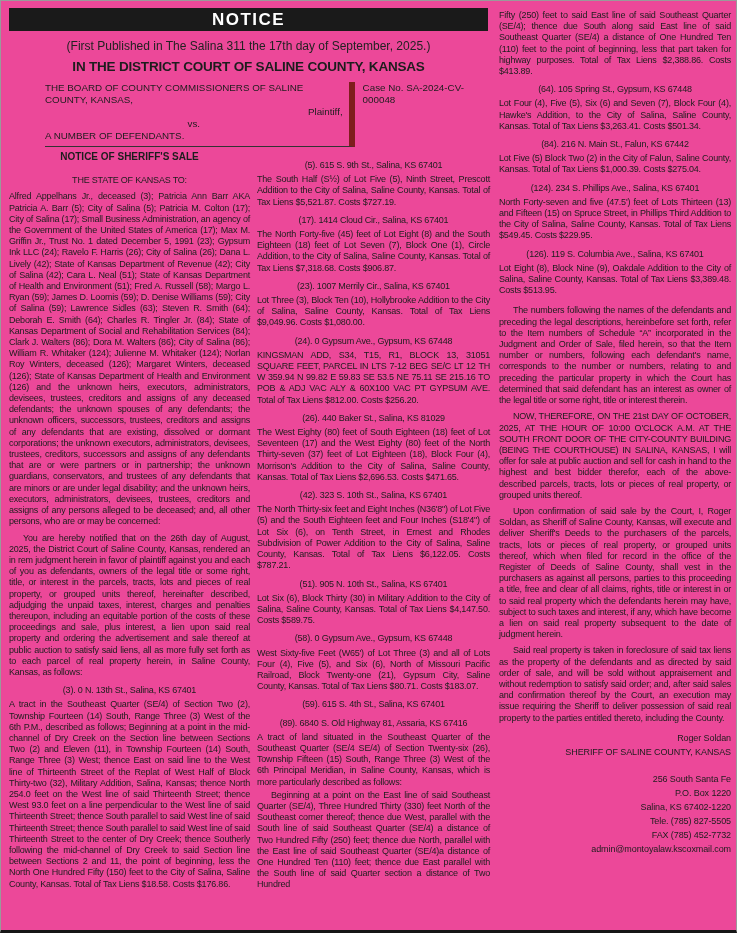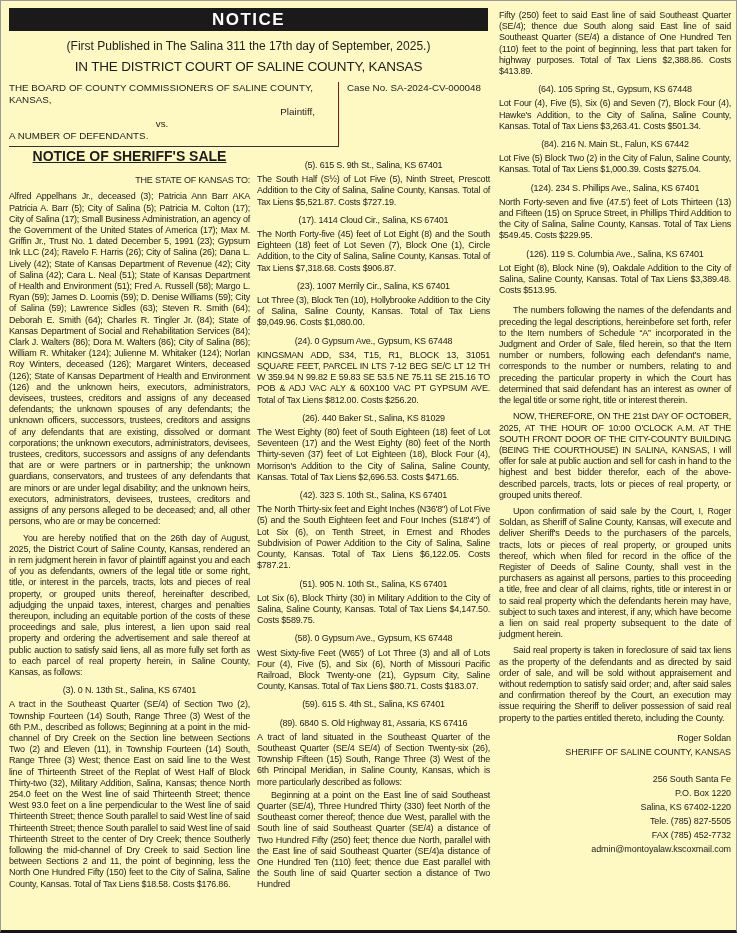--- a/index.html
+++ b/index.html
@@ -1,41 +1,41 @@
 <!DOCTYPE html>
 <html><head>
 <meta charset="utf-8">
 <style>
   * { margin:0; padding:0; box-sizing:border-box; }
   html,body { background:#ffffff; }
   body { font-family:"Liberation Sans", sans-serif; }
   .page {
-    position:relative; width:737px; height:933px; background:#fef9c3; overflow:hidden;
+    position:relative; width:737px; height:933px; background:#ec4899; overflow:hidden;
     border-top:1px solid #9a9a9a; border-left:1px solid #9a9a9a; border-right:1px solid #9a9a9a;
     border-bottom:3px solid #161616;
     color:#1d1d1d;
   }
   .header { position:absolute; left:8px; top:7px; width:479px; }
   .banner {
     background:#1a1a1a; color:#fff; text-align:center; font-weight:bold;
     font-size:17px; letter-spacing:1.5px; height:23px; line-height:23px;
   }
   .published { text-align:center; font-size:12px; margin-top:8px; color:#222; }
-  .court-title { text-align:center; font-weight:normal; font-size:13.5px; margin-top:6px; letter-spacing:-0.2px; }
+  .court-title { text-align:center; font-weight:bold; font-size:13.5px; margin-top:6px; letter-spacing:-0.2px; }
   .parties { display:flex; margin-top:8px; font-size:9.8px; line-height:12px; }
-  .parties-left { width:330px; border-right:1px solid #7f1d1d; padding-right:23px; padding-bottom:4px; border-bottom:1px solid #333; }
+  .parties-left { width:330px; border-right:6px solid #7f1d1d; padding-right:6px; padding-bottom:4px; border-bottom:1px solid #333;margin-left:36px; }
   .plaintiff-role { text-align:right; }
   .versus { text-align:center; }
   .case-col { padding-left:8px; }
   .col { position:absolute; font-size:9px; line-height:11.2px; letter-spacing:-0.2px; text-align:justify; }
   .col1 { left:8px;  top:150px; width:241px; }
   .col2 { left:256px; top:152px; width:233px; }
   .col3 { left:498px; top:9px;  width:232px; }
-  .sale-title { text-align:center; font-weight:bold; text-decoration:underline; font-size:14px; letter-spacing:0; margin-bottom:13px; }
-  .salutation { text-align:right; margin-bottom:9px; }
+  .sale-title { text-align:center; font-weight:bold; font-size:10px; letter-spacing:0; margin-bottom:13px; }
+  .salutation { text-align:center; margin-bottom:9px; }
   p.body { margin-bottom:5px; }
   p.indent { text-indent:14px; }
   .entry { margin-bottom:1px; }
   .entry-head { text-align:center; margin-top:7px; margin-bottom:3px; }
   .entry p.body { margin-bottom:2px; }
   .closing { margin-top:9px; }
   .sig-block { margin-top:7px; text-align:right; line-height:14px; letter-spacing:-0.1px; }
   .counselor-block { margin-top:13px; text-align:right; line-height:14px; letter-spacing:-0.1px; }
 </style>
 </head>

